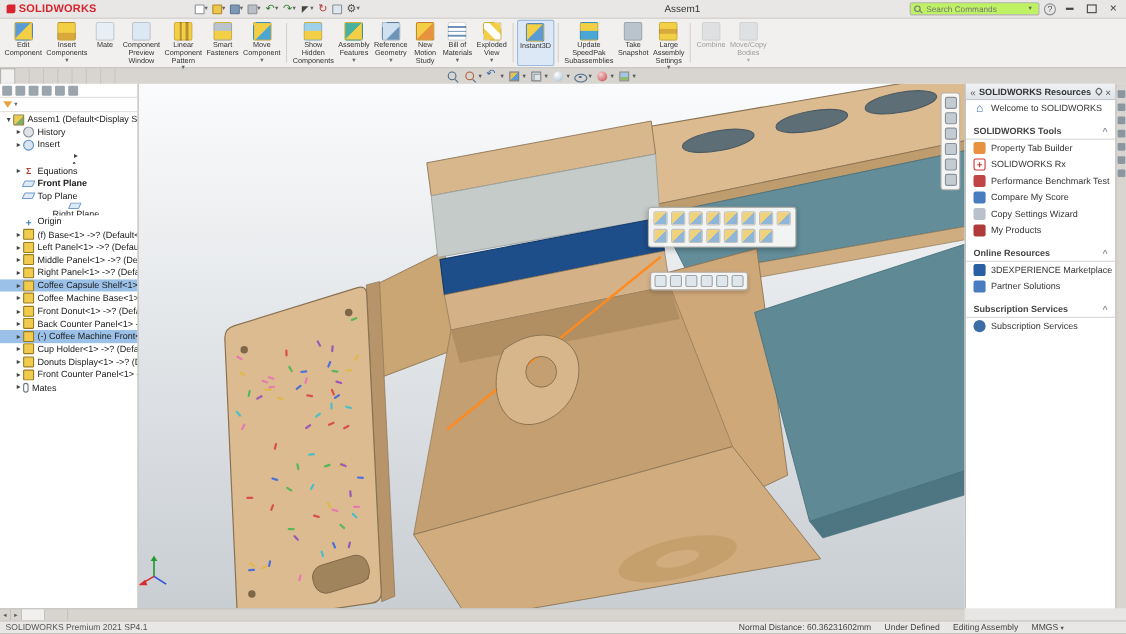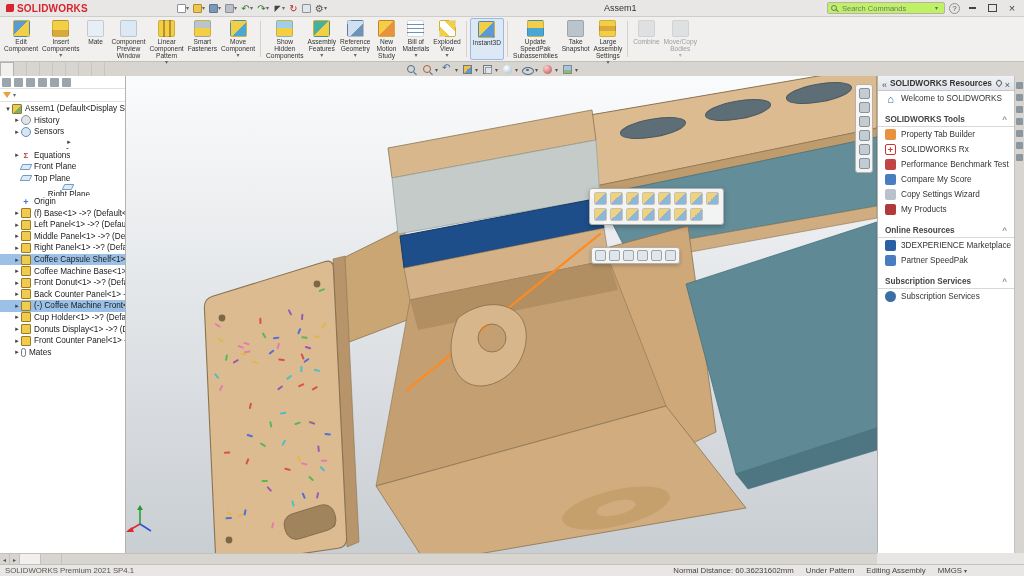--- a/index.html
+++ b/index.html
@@ -442,33 +442,33 @@
           <span class="lbl">Assem1 (Default&lt;Display State-1&gt;)</span>
         </div>
         <div class="tree-item" style="padding-left: 13px;">
           <span class="caret">▸</span>
           <span class="ti ic-history-folder"></span>
           <span class="lbl">History</span>
         </div>
         <div class="tree-item" style="padding-left: 13px;">
           <span class="caret">▸</span>
           <span class="ti ic-sensors"></span>
-          <span class="lbl">Sensors</span>
+          <span class="lbl">Insert</span>
         </div>
         <div class="tree-item" style="padding-left: 13px; flex-direction: column;">
           <span class="caret">▸</span>
           <span class="ti ic-annotations"></span>
           <span class="lbl">Annotations</span>
         </div>
         <div class="tree-item" style="padding-left: 13px;">
           <span class="caret">▸</span>
           <span class="ti ic-equations"></span>
           <span class="lbl">Equations</span>
         </div>
-        <div class="tree-item" style="padding-left: 13px;">
+        <div class="tree-item" style="padding-left: 13px; font-weight: bold;">
           <span class="caret"></span>
           <span class="ti ic-plane"></span>
           <span class="lbl">Front Plane</span>
         </div>
         <div class="tree-item" style="padding-left: 13px;">
           <span class="caret"></span>
           <span class="ti ic-plane"></span>
           <span class="lbl">Top Plane</span>
         </div>
         <div class="tree-item" style="padding-left: 13px; flex-direction: column;">
@@ -776,21 +776,21 @@
         <div class="tp-row section">
 
           <span>Online Resources</span>
         </div>
         <div class="tp-row item">
           <span class="tpi ic-marketplace"></span>
           <span>3DEXPERIENCE Marketplace</span>
         </div>
         <div class="tp-row item">
           <span class="tpi ic-partner-solutions"></span>
-          <span>Partner SpeedPak</span>
+          <span>Partner Solutions</span>
         </div>
         <div class="tp-row section">
 
           <span>Subscription Services</span>
         </div>
         <div class="tp-row item">
           <span class="tpi ic-subscription-services"></span>
           <span>Subscription Services</span>
         </div>
       </div>
@@ -814,21 +814,21 @@
 
     <span class="mtab active"></span>
         <span class="mtab"></span>
       </span>
   </div>
 
   <div class="statusbar">
     <span style="color:#555">SOLIDWORKS Premium 2021 SP4.1</span>
     <span class="sb-right">
       <span>Normal Distance: 60.36231602mm</span>
-      <span>Under Pattern</span>
+      <span>Under Defined</span>
       <span>Editing Assembly</span>
       <span>
         <span>MMGS</span><span class="sb-caret">▾</span>
       </span>
     </span>
   </div>
 
 </div>
 
 </body></html>

